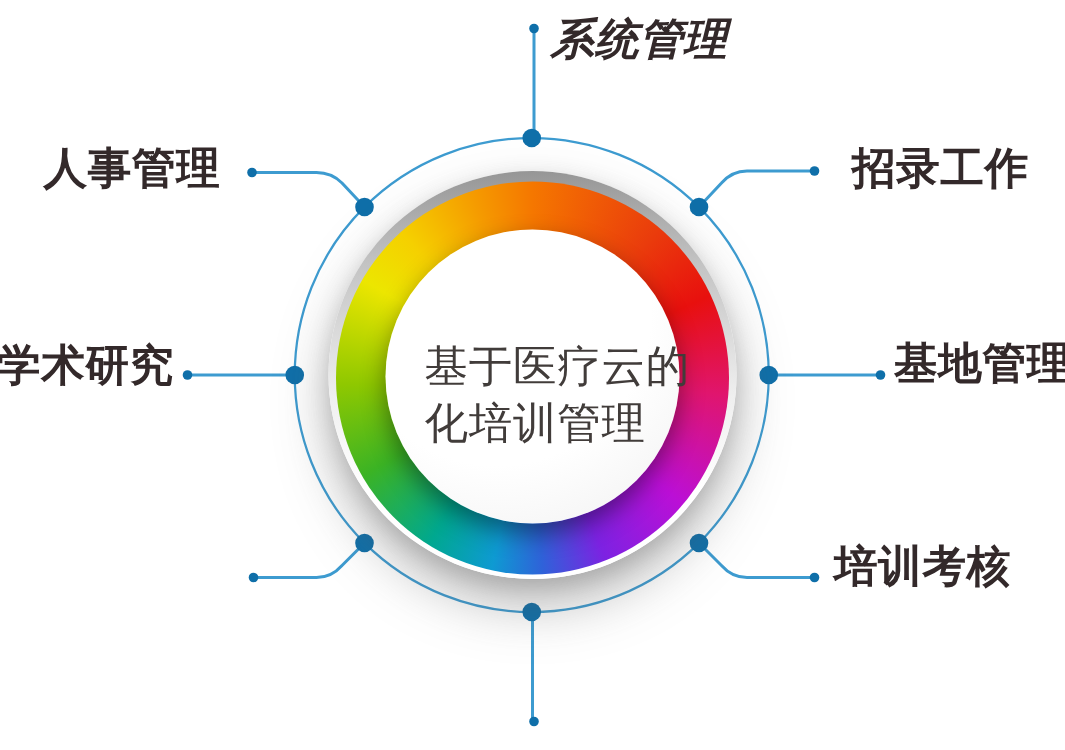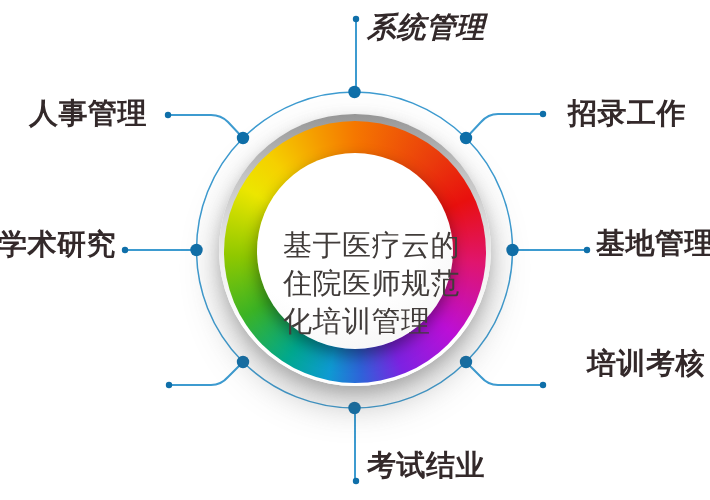--- a/index.html
+++ b/index.html
@@ -30,21 +30,21 @@
     position:absolute;left:26px;top:36px;font-size:29px;line-height:38px;
     color:var(--center-text,#413c3a);letter-spacing:0.5px;white-space:nowrap;margin-top:37px;
   }
   .label{
     position:absolute;font-size:29px;font-weight:700;line-height:1;
     color:var(--label-text,#33292a);letter-spacing:0.5px;white-space:nowrap;
   }
   .label.pos-top{left:367px;top:13px;font-style:italic;}
   .label.pos-top-right{left:568px;top:99px;}
   .label.pos-right{left:596px;top:229px;}
-  .label.pos-bottom-right{left:556px;top:349px;margin-left:31px;}
+  .label.pos-bottom-right{left:556px;top:364px;}
   .label.pos-bottom{left:367px;top:451px;}
   .label.pos-bottom-left{left:42px;top:369px;}
   .label.pos-left{left:-2px;top:230px;}
   .label.pos-top-left{left:29px;top:99px;}
 </style>
 </head>
 <body>
 
 <div class="canvas">
 
@@ -78,26 +78,24 @@
     <circle class="end-dot" cx="169" cy="385" r="3.2"></circle>
     <circle class="end-dot" cx="125" cy="250" r="3.2"></circle>
     <circle class="end-dot" cx="168" cy="115" r="3.2"></circle>
   </svg>
 
   <div class="bezel"></div>
   <div class="rainbow" style="background: conic-gradient(rgb(245, 119, 0) 0deg, rgb(234, 60, 12) 40deg, rgb(232, 16, 14) 65deg, rgb(224, 21, 110) 95deg, rgb(187, 15, 214) 130deg, rgb(125, 34, 226) 158deg, rgb(47, 98, 217) 177deg, rgb(14, 154, 210) 192deg, rgb(0, 168, 143) 212deg, rgb(59, 179, 36) 240deg, rgb(143, 200, 0) 268deg, rgb(236, 230, 0) 300deg, rgb(245, 208, 0) 318deg, rgb(245, 155, 0) 342deg, rgb(245, 119, 0) 360deg);"></div>
   <div class="inner">
     <div class="ctext">
       <div>基于医疗云的</div>
-      <div>住院医师规范</div>
       <div>化培训管理</div>
     </div>
   </div>
 
   <div class="label pos-top">系统管理</div>
   <div class="label pos-top-right">招录工作</div>
   <div class="label pos-right">基地管理</div>
   <div class="label pos-bottom-right">培训考核</div>
-  <div class="label pos-bottom">考试结业</div>
   <div class="label pos-left">学术研究</div>
   <div class="label pos-top-left">人事管理</div>
 
 </div>
 
 </body></html>

